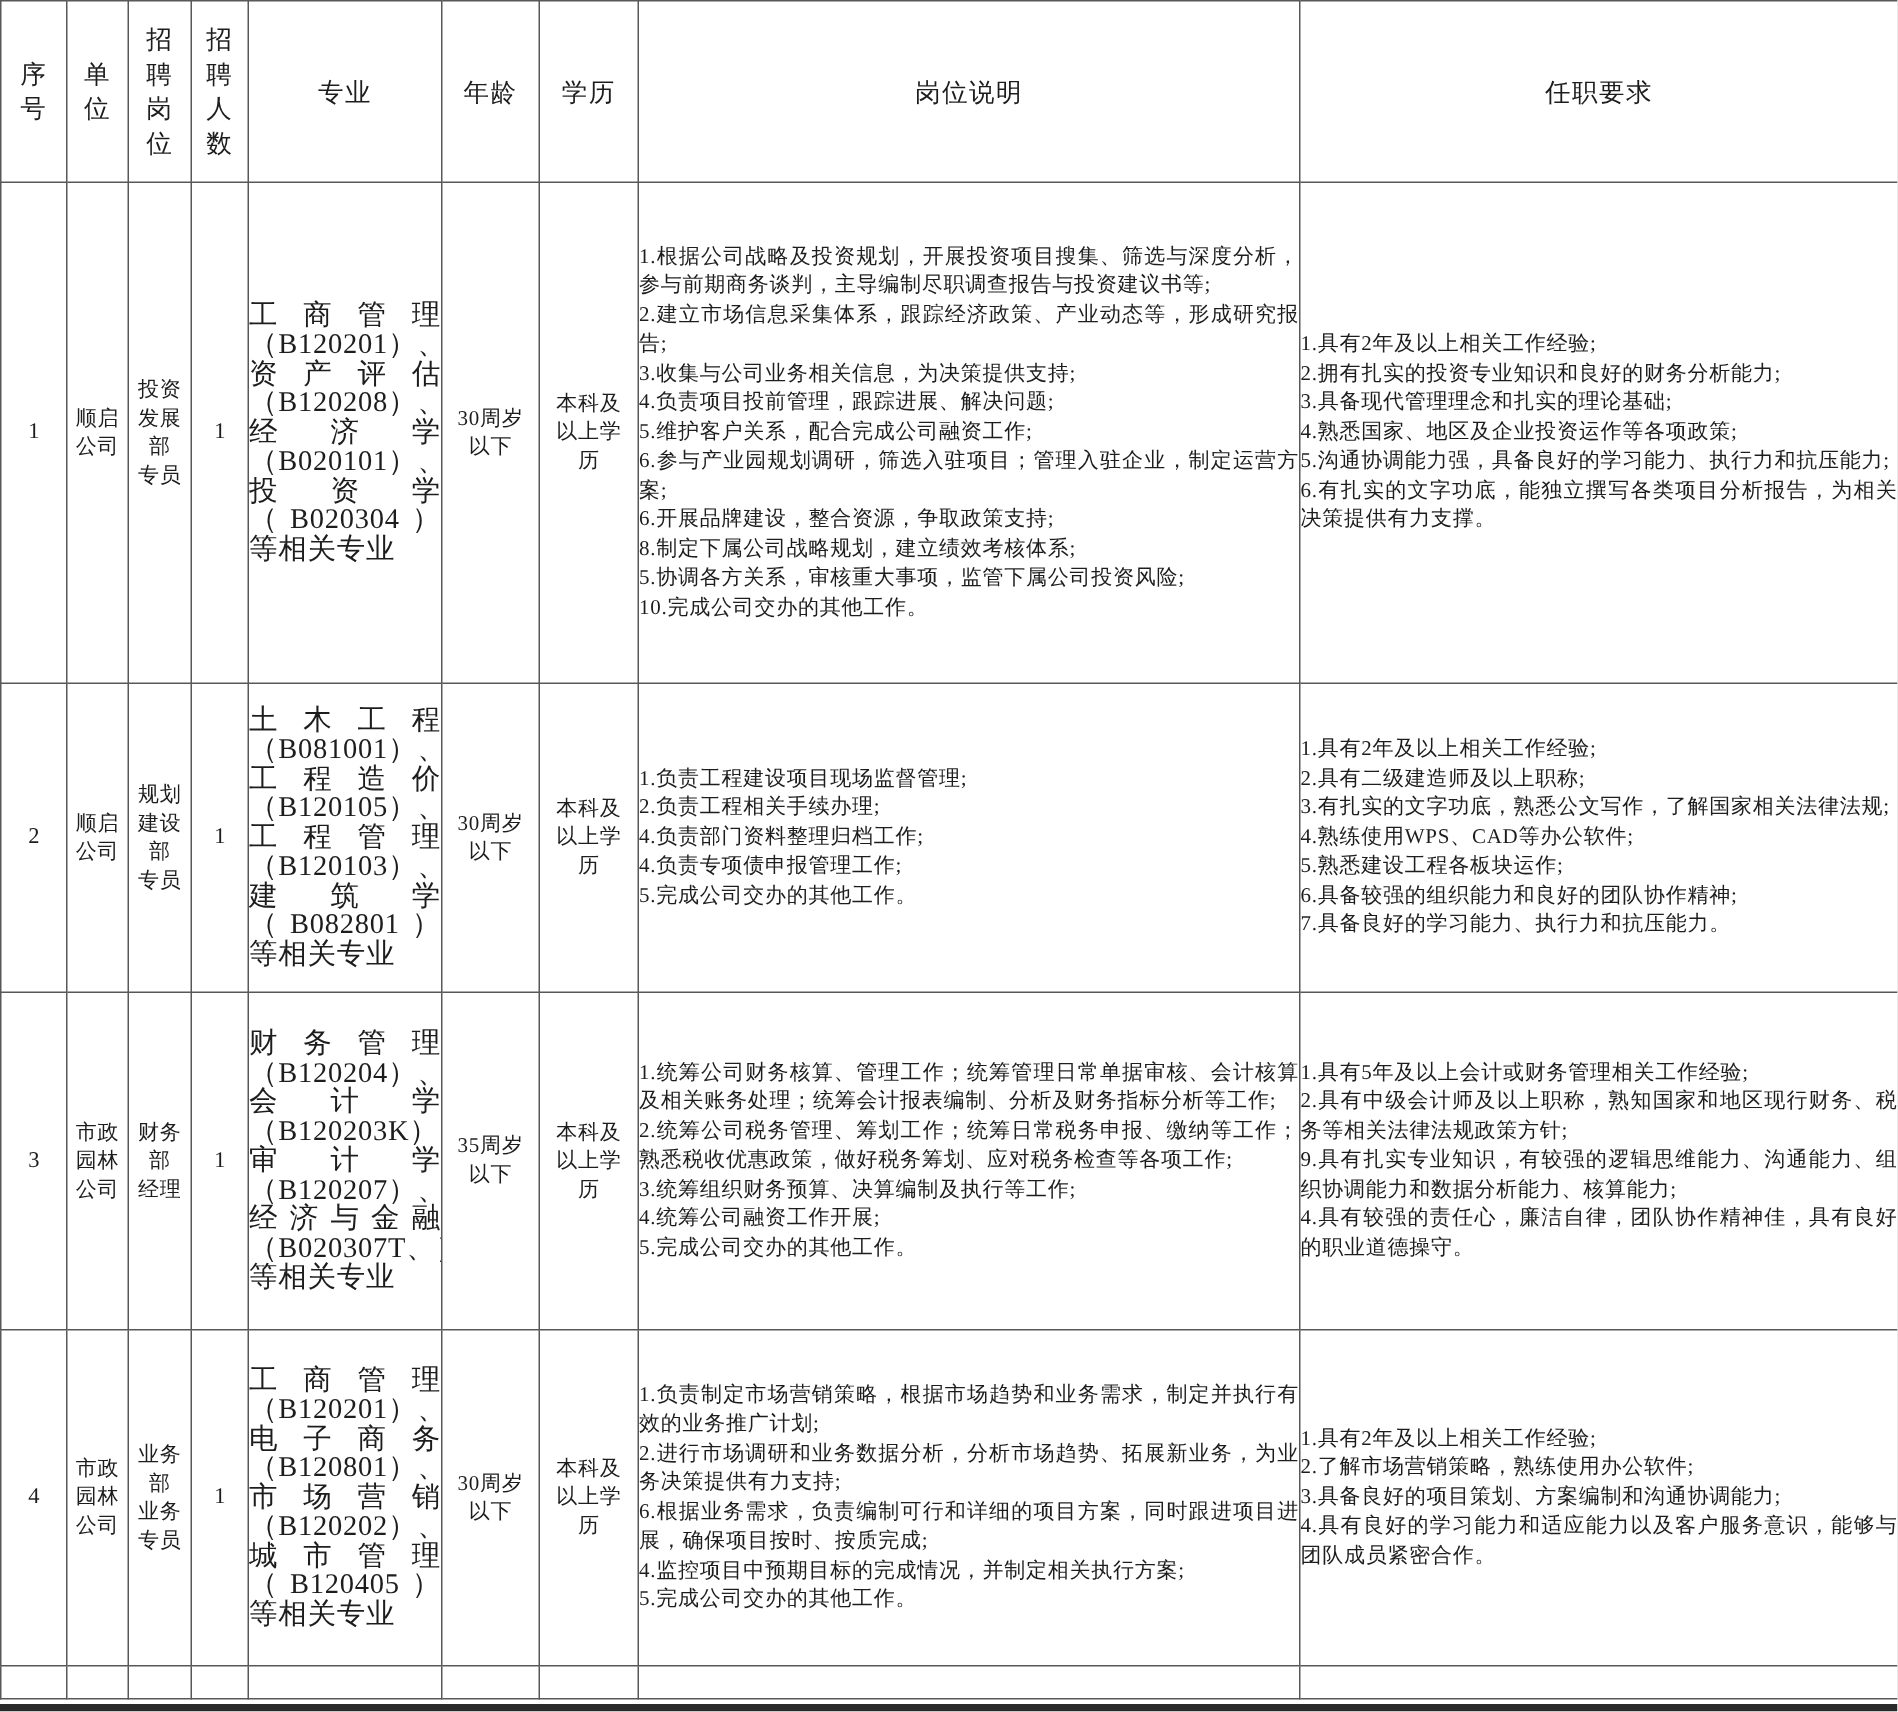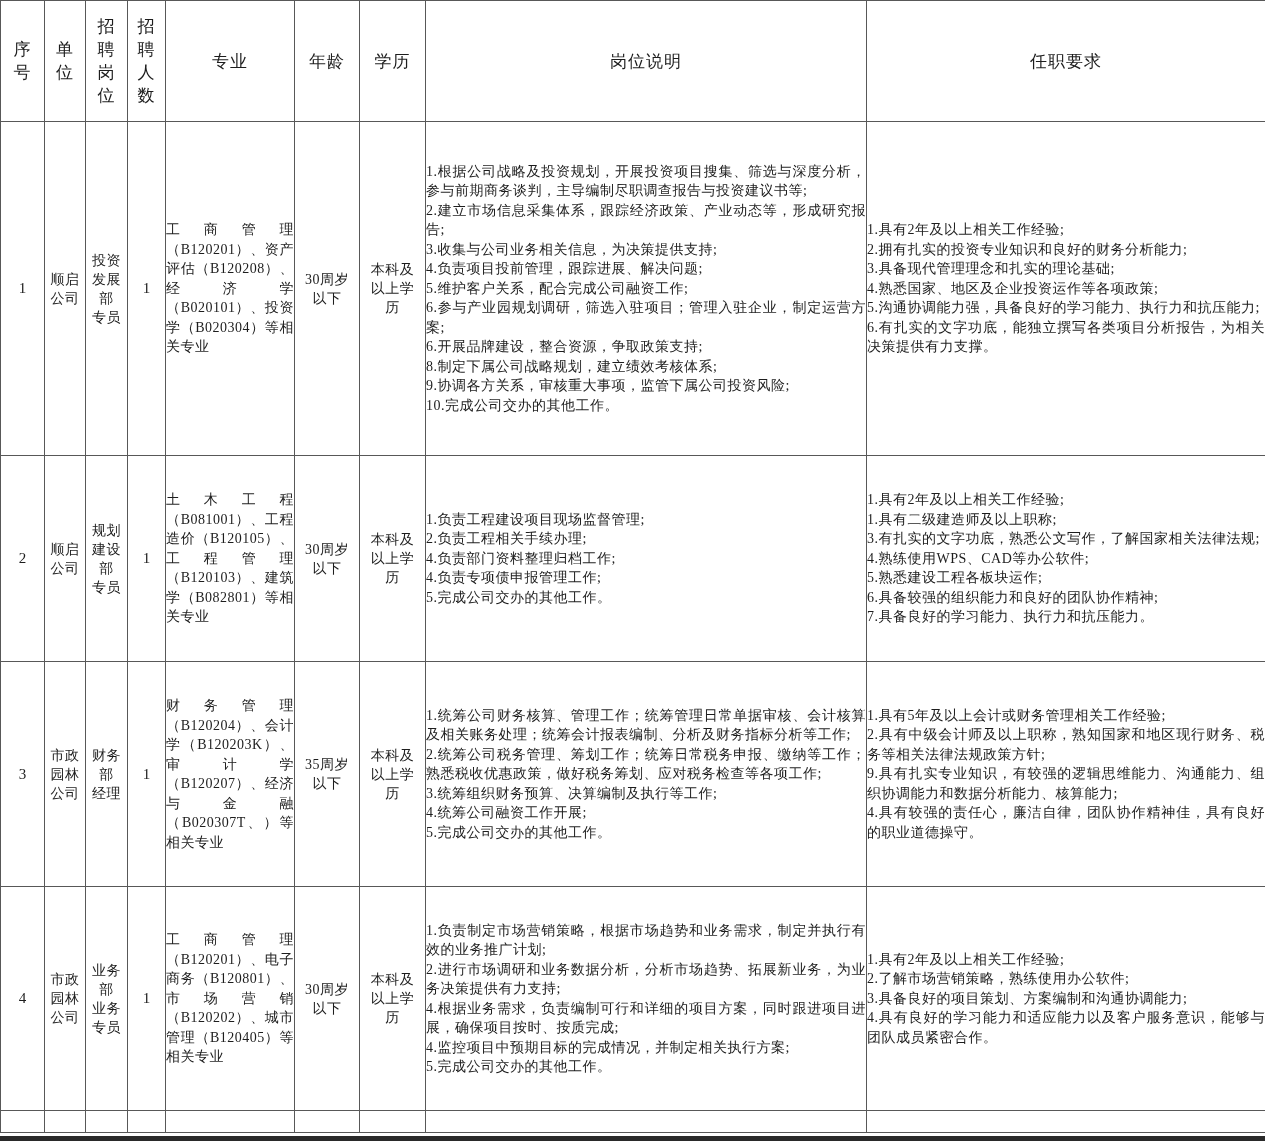--- a/index.html
+++ b/index.html
@@ -25,21 +25,21 @@
     font-weight:normal;font-size:17px;text-align:center;
     white-space:pre-line;line-height:23px;letter-spacing:1px;
   }
   td.c-no{text-align:center;font-size:15px;}
   td.c-unit,td.c-pos,td.c-age,td.c-edu{
     text-align:center;font-size:14px;white-space:pre-line;line-height:19px;
     letter-spacing:0.5px;
   }
   td.c-count{text-align:center;font-size:15px;}
   td.c-major{
-    font-size:14px;text-align:justify;padding:4px 10px;line-height:19.5px;
+    font-size:19px;text-align:justify;padding:4px 10px;line-height:19.5px;
     letter-spacing:0.5px;
   }
   td.c-duty,td.c-req{
     font-size:14px;text-align:justify;padding:4px 7px;line-height:19.5px;
     letter-spacing:0.5px;
     margin-left:17px;
   }
   .item{text-align:justify;}
 </style>
 </head>
@@ -97,21 +97,21 @@
 历</td>
           <td class="c-duty">
             <div class="item">1.根据公司战略及投资规划，开展投资项目搜集、筛选与深度分析，参与前期商务谈判，主导编制尽职调查报告与投资建议书等;</div>
             <div class="item">2.建立市场信息采集体系，跟踪经济政策、产业动态等，形成研究报告;</div>
             <div class="item">3.收集与公司业务相关信息，为决策提供支持;</div>
             <div class="item">4.负责项目投前管理，跟踪进展、解决问题;</div>
             <div class="item">5.维护客户关系，配合完成公司融资工作;</div>
             <div class="item">6.参与产业园规划调研，筛选入驻项目；管理入驻企业，制定运营方案;</div>
             <div class="item">6.开展品牌建设，整合资源，争取政策支持;</div>
             <div class="item">8.制定下属公司战略规划，建立绩效考核体系;</div>
-            <div class="item">9.协调各方关系，审核重大事项，监管下属公司投资风险;</div>
+            <div class="item">5.协调各方关系，审核重大事项，监管下属公司投资风险;</div>
             <div class="item">10.完成公司交办的其他工作。</div>
           </td>
           <td class="c-req">
             <div class="item">1.具有2年及以上相关工作经验;</div>
             <div class="item">2.拥有扎实的投资专业知识和良好的财务分析能力;</div>
             <div class="item">3.具备现代管理理念和扎实的理论基础;</div>
             <div class="item">4.熟悉国家、地区及企业投资运作等各项政策;</div>
             <div class="item">5.沟通协调能力强，具备良好的学习能力、执行力和抗压能力;</div>
             <div class="item">6.有扎实的文字功底，能独立撰写各类项目分析报告，为相关决策提供有力支撑。</div>
           </td>
@@ -133,21 +133,21 @@
 历</td>
           <td class="c-duty">
             <div class="item">1.负责工程建设项目现场监督管理;</div>
             <div class="item">2.负责工程相关手续办理;</div>
             <div class="item">4.负责部门资料整理归档工作;</div>
             <div class="item">4.负责专项债申报管理工作;</div>
             <div class="item">5.完成公司交办的其他工作。</div>
           </td>
           <td class="c-req">
             <div class="item">1.具有2年及以上相关工作经验;</div>
-            <div class="item">1.具有二级建造师及以上职称;</div>
+            <div class="item">2.具有二级建造师及以上职称;</div>
             <div class="item">3.有扎实的文字功底，熟悉公文写作，了解国家相关法律法规;</div>
             <div class="item">4.熟练使用WPS、CAD等办公软件;</div>
             <div class="item">5.熟悉建设工程各板块运作;</div>
             <div class="item">6.具备较强的组织能力和良好的团队协作精神;</div>
             <div class="item">7.具备良好的学习能力、执行力和抗压能力。</div>
           </td>
         </tr>
         <tr class="r3">
           <td class="c-no">3</td>
           <td class="c-unit">市政
@@ -189,21 +189,21 @@
           <td class="c-count">1</td>
           <td class="c-major">工商管理（B120201）、电子商务（B120801）、市场营销（B120202）、城市管理（B120405）等相关专业</td>
           <td class="c-age">30周岁
 以下</td>
           <td class="c-edu">本科及
 以上学
 历</td>
           <td class="c-duty">
             <div class="item">1.负责制定市场营销策略，根据市场趋势和业务需求，制定并执行有效的业务推广计划;</div>
             <div class="item">2.进行市场调研和业务数据分析，分析市场趋势、拓展新业务，为业务决策提供有力支持;</div>
-            <div class="item">4.根据业务需求，负责编制可行和详细的项目方案，同时跟进项目进展，确保项目按时、按质完成;</div>
+            <div class="item">6.根据业务需求，负责编制可行和详细的项目方案，同时跟进项目进展，确保项目按时、按质完成;</div>
             <div class="item">4.监控项目中预期目标的完成情况，并制定相关执行方案;</div>
             <div class="item">5.完成公司交办的其他工作。</div>
           </td>
           <td class="c-req">
             <div class="item">1.具有2年及以上相关工作经验;</div>
             <div class="item">2.了解市场营销策略，熟练使用办公软件;</div>
             <div class="item">3.具备良好的项目策划、方案编制和沟通协调能力;</div>
             <div class="item">4.具有良好的学习能力和适应能力以及客户服务意识，能够与团队成员紧密合作。</div>
           </td>
         </tr>

